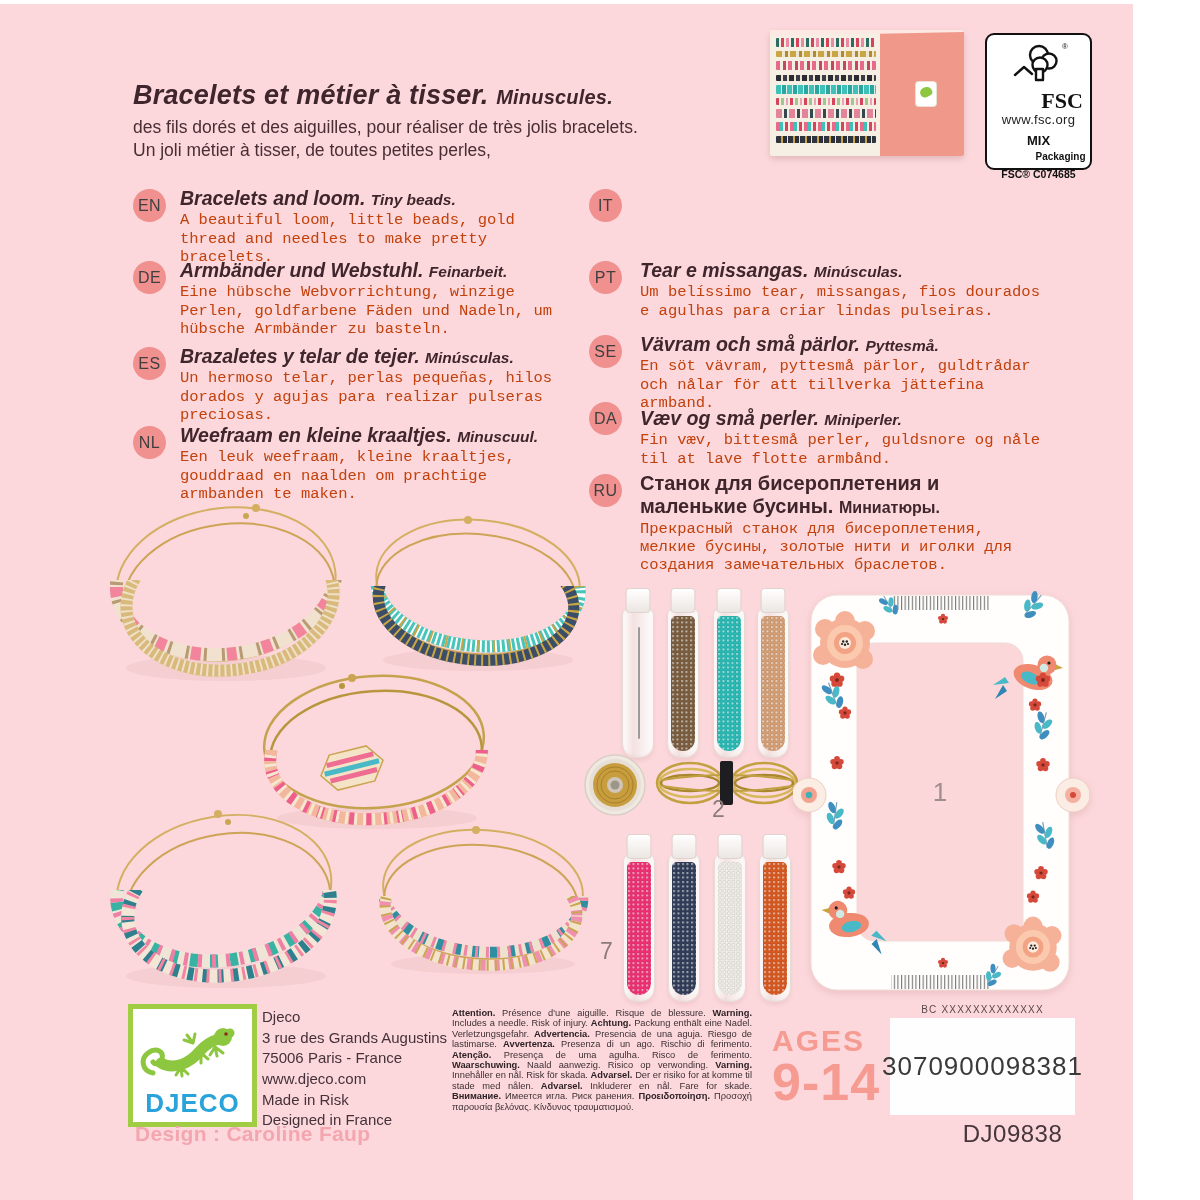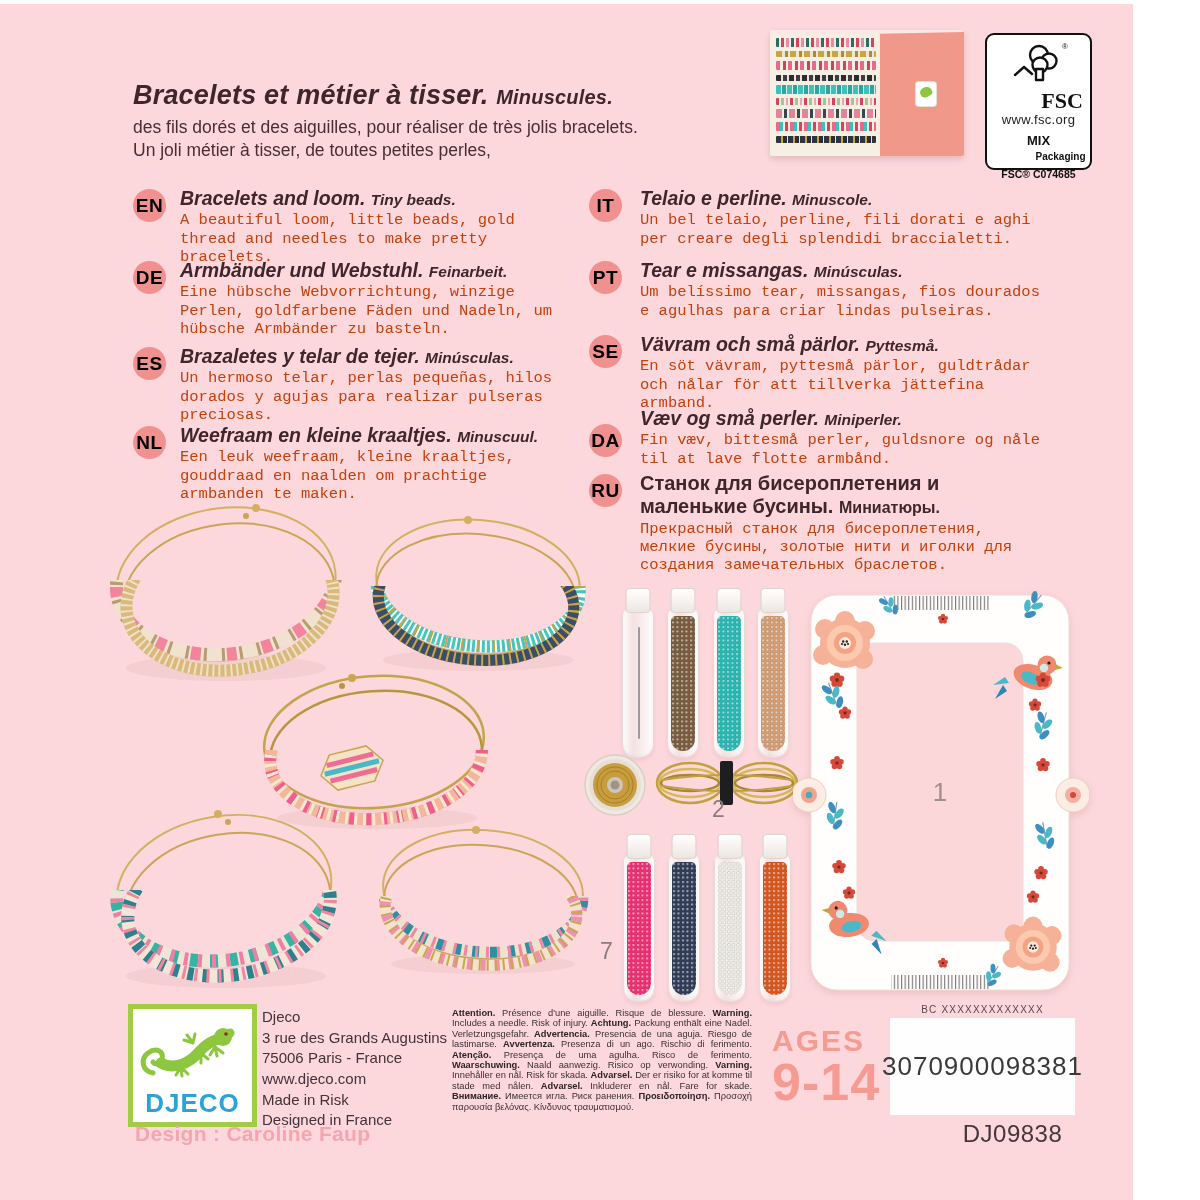--- a/index.html
+++ b/index.html
@@ -5,22 +5,22 @@
   html,body{margin:0;padding:0;background:#fff;}
   .page{position:relative;width:1200px;height:1200px;background:#ffffff;overflow:hidden;
         font-family:"Liberation Sans",sans-serif;color:#46262f;}
   .panel{position:absolute;left:0;top:4px;width:1133px;height:1196px;background:#fcd8dc;}
   .abs{position:absolute;}
   
   .title{font-style:italic;font-weight:bold;font-size:27px;color:#3f262c;letter-spacing:.2px;}
   .title .small{font-size:20px;}
   .intro{font-size:17.5px;line-height:1.3;color:#492d34;margin-top:5px;}
   
-  .badge{width:33px;height:33px;border-radius:50%;background:#f0908f;color:#000000;font-weight:bold;
-         font-size:19px;display:flex;align-items:center;justify-content:center;letter-spacing:.5px;}
+  .badge{width:33px;height:33px;border-radius:50%;background:#f0908f;color:#404040;font-weight:normal;
+         font-size:16px;display:flex;align-items:center;justify-content:center;letter-spacing:.5px;}
   .lh{font-style:italic;font-weight:bold;font-size:19.5px;color:#3f262c;line-height:1.15;}
   .lh .sub{font-size:15.5px;}
   .lh.cyr{font-style:normal;font-size:20px;}
   .lh.cyr .sub{font-size:16px;}
   .lb{font-size:15.5px;line-height:1.17;color:#c2410c;margin-top:2px;font-family:Liberation Mono, monospace;}
   
   .thumb{position:absolute;left:770px;top:30px;width:194px;height:126px;background:#f6efe4;
          box-shadow:0 3px 6px rgba(150,90,90,.25);border-radius:2px;overflow:hidden;}
   .thumb .lid{position:absolute;left:0;top:-3px;width:100%;height:7px;background:#fde8e4;transform:rotate(-1.2deg);}
   .thumb .right{position:absolute;right:0;top:0;width:84px;height:100%;background:#f0988a;}
@@ -141,38 +141,34 @@
     <div class="lb">Un hermoso telar, perlas pequeñas, hilos dorados y agujas para realizar pulseras preciosas.</div>
   </div>
 
   <div class="abs badge" style="left:133px;top:426px">NL</div>
   <div class="abs" style="left:180px;top:424px;width:392px">
     <div class="lh"><span>Weefraam en kleine kraaltjes.</span> <span class="sub">Minuscuul.</span></div>
     <div class="lb">Een leuk weefraam, kleine kraaltjes, gouddraad en naalden om prachtige armbanden te maken.</div>
   </div>
 
   <div class="abs badge" style="left:589px;top:189px">IT</div>
-  <div class="abs" style="left:640px;top:187px;width:408px">
-    <div class="lh"><span>Telaio e perline.</span> <span class="sub">Minuscole.</span></div>
-    <div class="lb">Un bel telaio, perline, fili dorati e aghi per creare degli splendidi braccialetti.</div>
-  </div>
 
   <div class="abs badge" style="left:589px;top:261px">PT</div>
   <div class="abs" style="left:640px;top:259px;width:408px">
     <div class="lh"><span>Tear e missangas.</span> <span class="sub">Minúsculas.</span></div>
     <div class="lb">Um belíssimo tear, missangas, fios dourados e agulhas para criar lindas pulseiras.</div>
   </div>
 
   <div class="abs badge" style="left:589px;top:335px">SE</div>
   <div class="abs" style="left:640px;top:333px;width:408px">
     <div class="lh"><span>Vävram och små pärlor.</span> <span class="sub">Pyttesmå.</span></div>
     <div class="lb">En söt vävram, pyttesmå pärlor, guldtrådar och nålar för att tillverka jättefina armband.</div>
   </div>
 
-  <div class="abs badge" style="left:589px;top:424px">DA</div>
+  <div class="abs badge" style="left:589px;top:402px">DA</div>
   <div class="abs" style="left:640px;top:407px;width:408px">
     <div class="lh"><span>Væv og små perler.</span> <span class="sub">Miniperler.</span></div>
     <div class="lb">Fin væv, bittesmå perler, guldsnore og nåle til at lave flotte armbånd.</div>
   </div>
 
   <div class="abs badge" style="left:589px;top:474px">RU</div>
   <div class="abs" style="left:640px;top:472px;width:400px">
     <div class="lh cyr"><span>Станок для бисероплетения и маленькие бусины.</span> <span class="sub">Миниатюры.</span></div>
     <div class="lb">Прекрасный станок для бисероплетения, мелкие бусины, золотые нити и иголки для создания замечательных браслетов.</div>
   </div>

